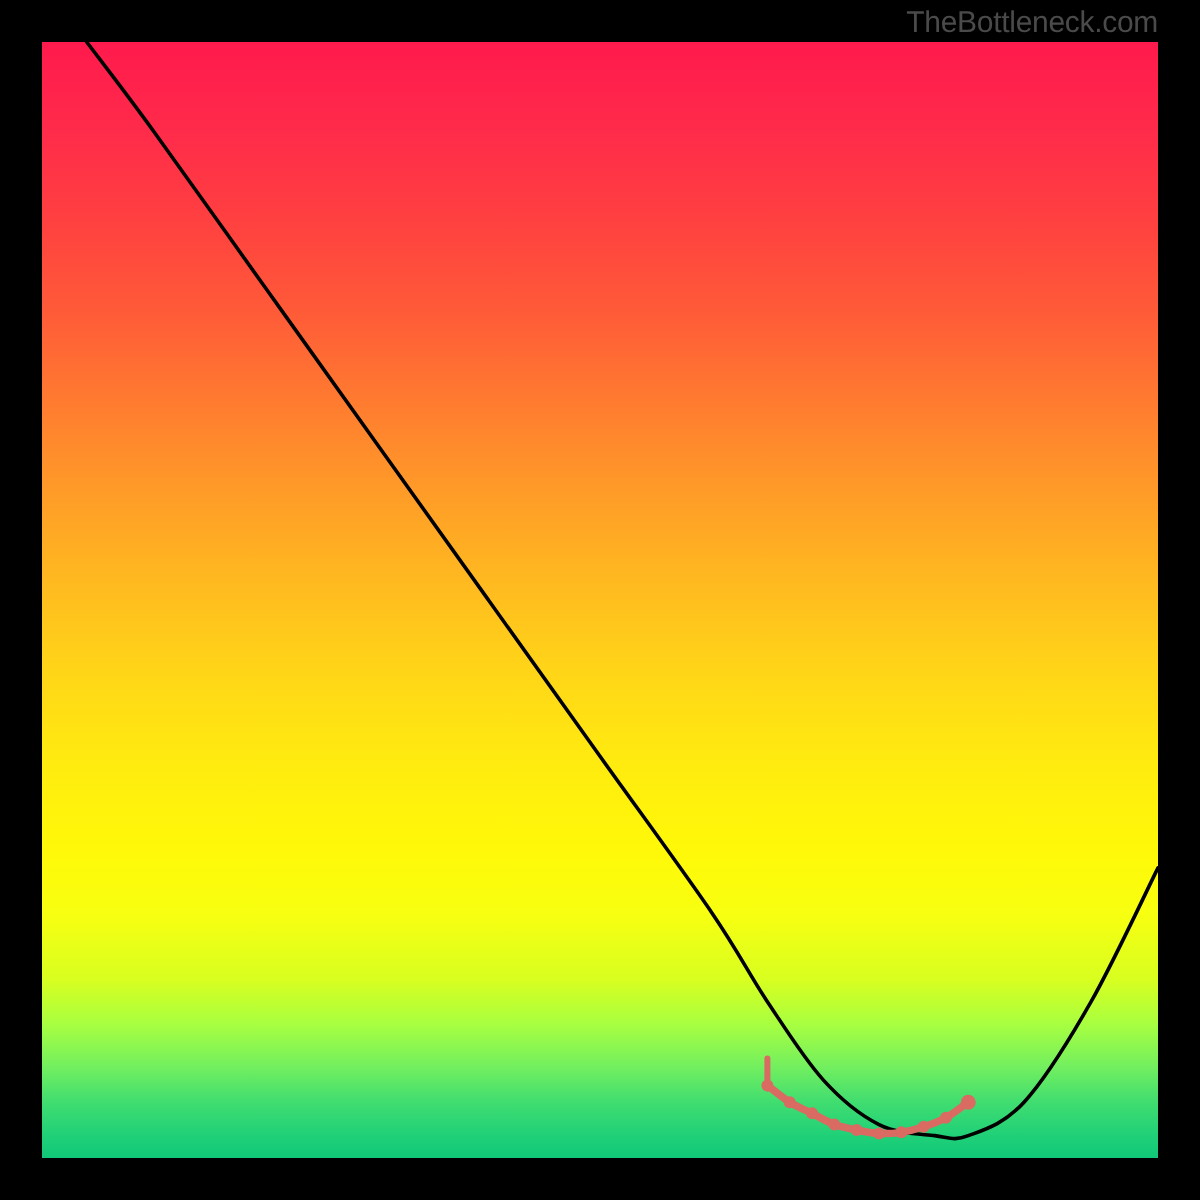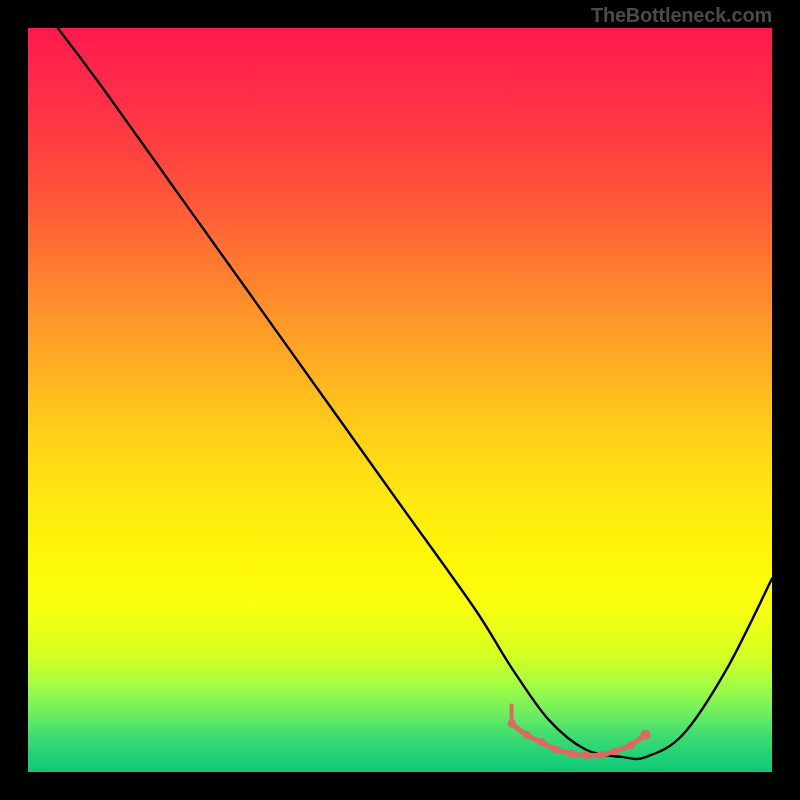--- a/index.html
+++ b/index.html
@@ -11,21 +11,20 @@
     overflow: hidden;
     font-family: Arial, Helvetica, sans-serif;
   }
   .frame {
     position: absolute;
     top: 0;
     left: 0;
     width: 800px;
     height: 640px;
     background: #000;
-    font-weight: bold;
   }
   .plot-area {
     position: absolute;
     top: 28px;
     left: 28px;
     width: 744px;
     height: 744px;
     overflow: hidden;
   }
   .gradient {

